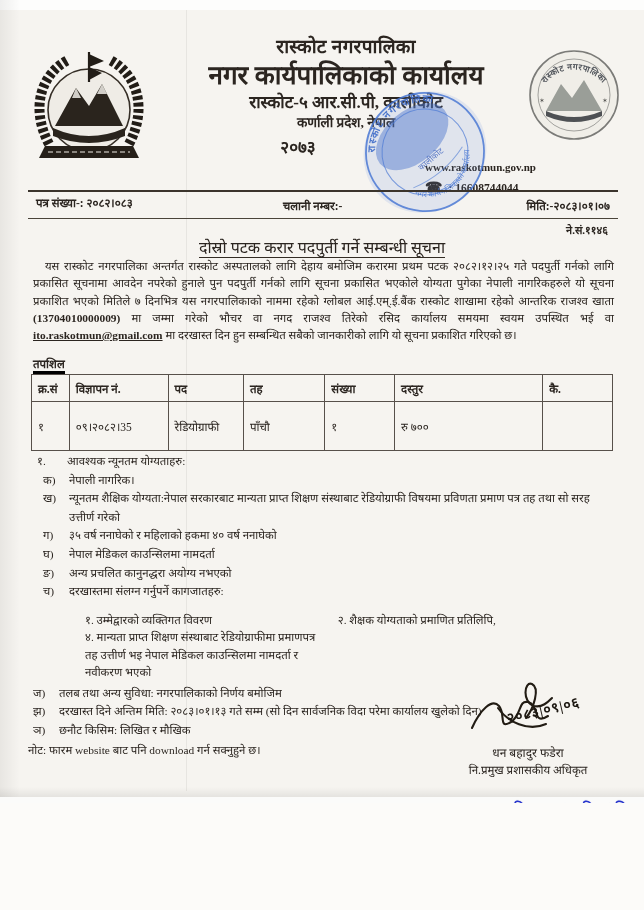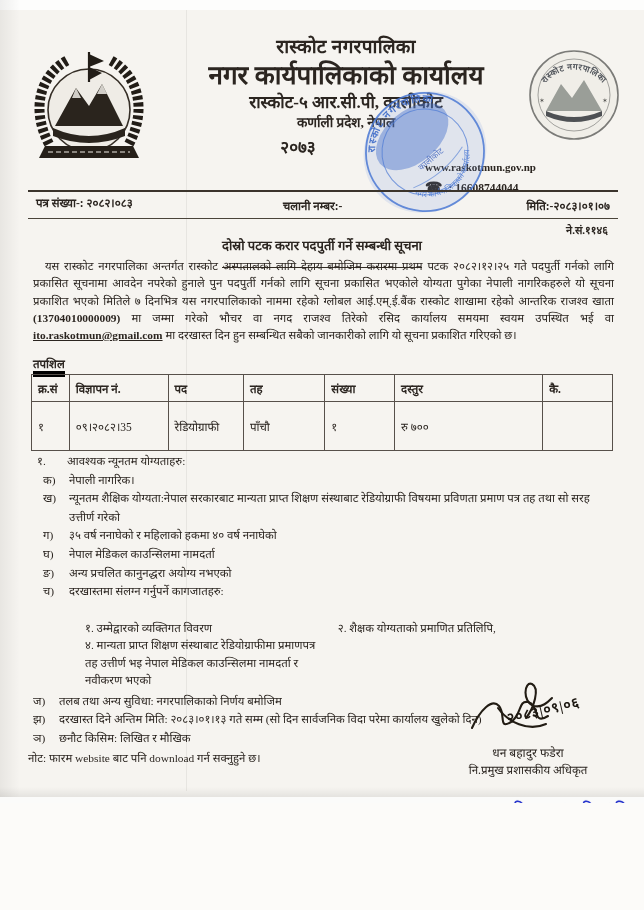--- a/index.html
+++ b/index.html
@@ -33,50 +33,50 @@
   
   .rule-thick{position:absolute;left:28px;top:190px;width:590px;height:2px;background:#3b342c;}
   .rule-thin{position:absolute;left:28px;top:218px;width:590px;height:1px;background:#4a443a;}
   .ref-row{position:absolute;left:28px;top:195px;width:590px;font-size:11.5px;font-weight:bold;}
   .ref-letter{position:absolute;left:8px;top:0;}
   .ref-chalani{position:absolute;left:255px;top:3px;}
   .ref-date{position:absolute;right:8px;top:3px;}
   .ref-regno{position:absolute;right:36px;top:222px;font-size:11px;font-weight:600;}
 
   .subject-wrap{position:absolute;left:0;top:236px;width:644px;text-align:center;}
-  .subject{font-size:13px;font-weight:bold;border-bottom:1.5px solid #332c24;padding-bottom:14px;}
+  .subject{font-size:16px;font-weight:normal;border-bottom:1.5px solid #332c24;padding-bottom:1px;}
 
   
   .body-para{position:absolute;left:33px;top:258px;width:581px;font-size:11.4px;
              line-height:17.3px;text-align:justify;text-indent:12px;}
   .body-para b.acct{font-weight:bold;}
   .body-para .email{font-weight:bold;text-decoration:underline;}
   .tapasil{position:absolute;left:33px;top:356px;font-size:11.5px;font-weight:bold;
-           border-bottom:6px solid #000000;padding-bottom:0px;}
+           border-bottom:3px solid #000000;padding-bottom:0px;}
 
   
   .notice-table{position:absolute;left:31px;top:374px;width:582px;border-collapse:collapse;
                 font-size:11.5px;}
   .notice-table th,.notice-table td{border:1px solid #57504a;padding:3px 6px;text-align:left;
                 font-weight:normal;vertical-align:middle;}
   .notice-table th{font-weight:bold;height:20px;}
   .notice-table td{height:42px;}
   .col-sn{width:6.5%;} .col-ad{width:17%;} .col-post{width:13%;} .col-level{width:14%;}
   .col-qty{width:12%;} .col-fee{width:25.5%;} .col-rem{width:12%;}
   .cell-center{text-align:left;padding-left:14px;}
 
   
   .list{position:absolute;left:33px;top:452px;width:584px;font-size:11.4px;line-height:18.6px;}
   .lrow{display:flex;}
   .lrow .lab{flex:0 0 26px;}
   .lrow.head .lab{flex:0 0 30px;padding-left:4px;}
   .lrow.indent{padding-left:10px;}
   .lrow .txt{flex:1;}
   .docs{display:grid;grid-template-columns:46% 54%;column-gap:8px;row-gap:0px;
-        padding-left:52px;line-height:17.5px;margin:19px 0 2px 0;}
+        padding-left:52px;line-height:17.5px;margin:11px 0 2px 0;}
   .docs .d{padding-right:6px;}
   .note-row{margin-left:-5px;margin-top:1px;}
 
   
   .sig-scribble{position:absolute;left:468px;top:678px;}
   .sig-date{position:absolute;left:506px;top:700px;font-size:14px;color:#1d1812;
             transform:rotate(-13deg);letter-spacing:1px;font-weight:bold;}
   .sig-name{position:absolute;left:448px;top:744px;width:160px;text-align:center;font-size:12px;}
   .sig-title{position:absolute;left:440px;top:762px;width:176px;text-align:center;font-size:11.5px;}
   .officer-stamp{position:absolute;left:514px;top:799px;width:135px;font-size:12.5px;font-weight:bold;

